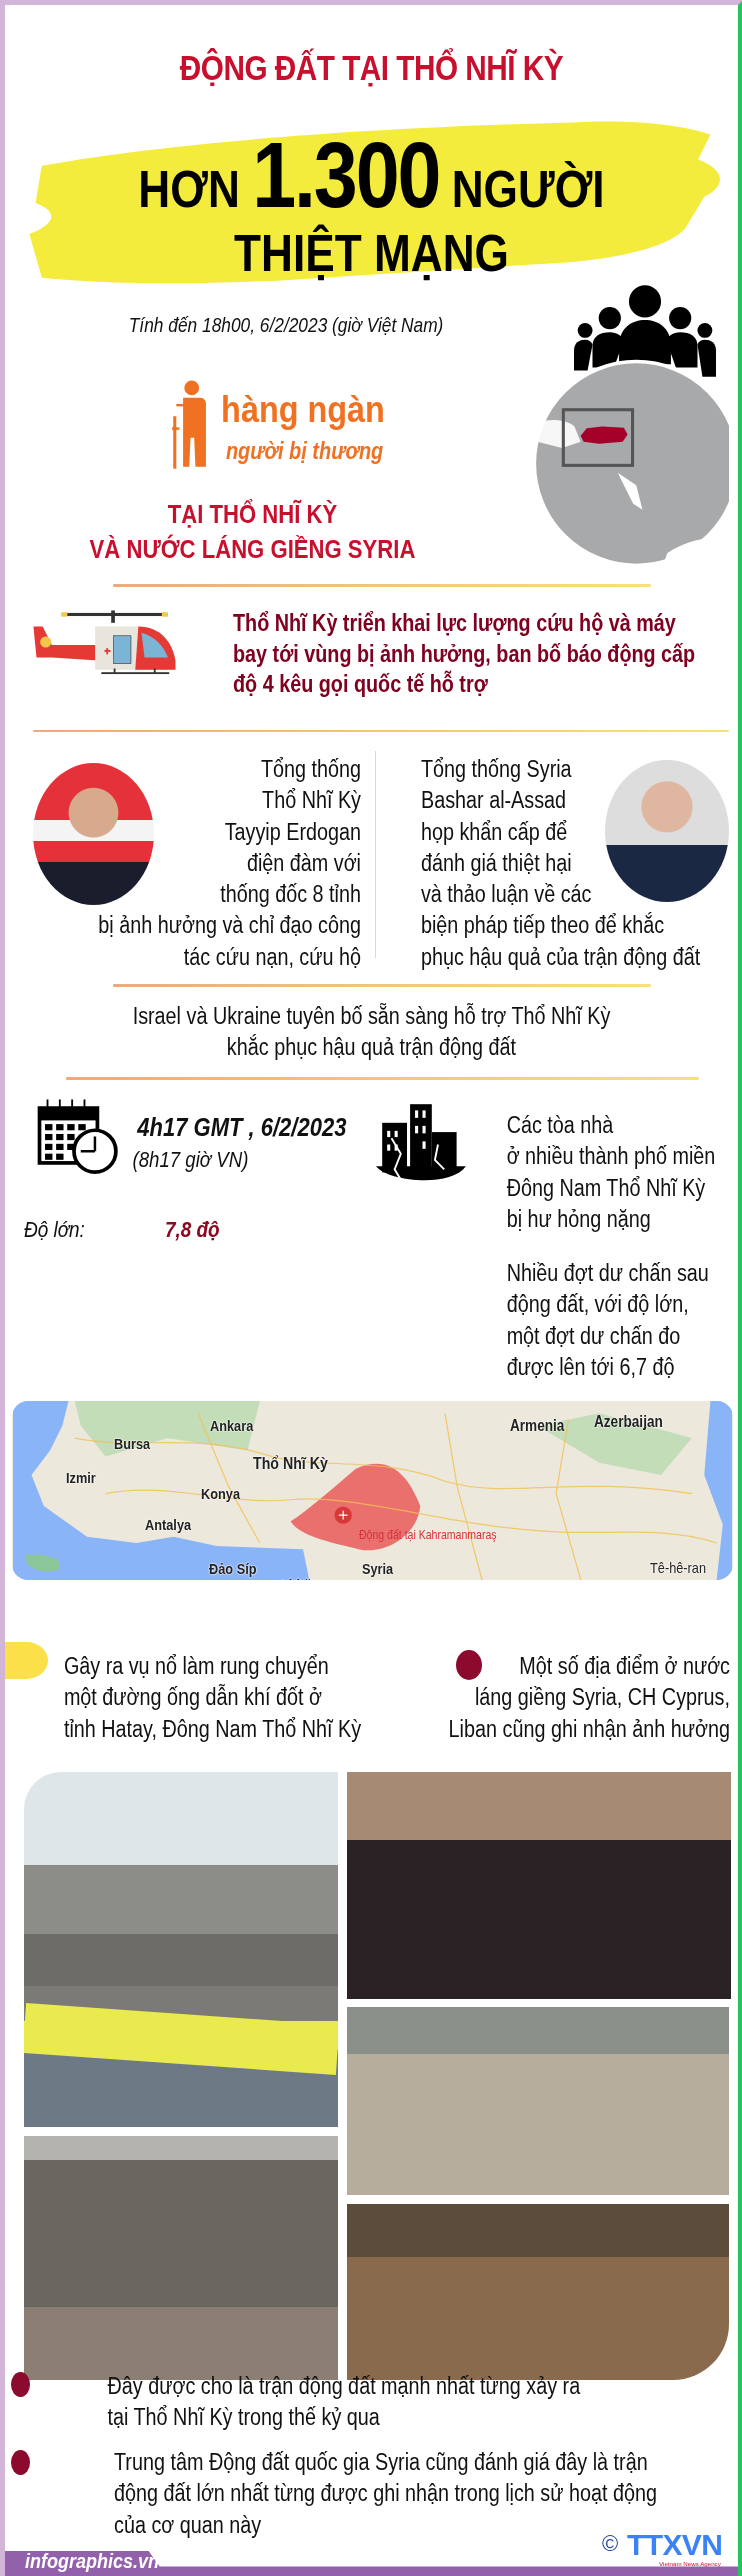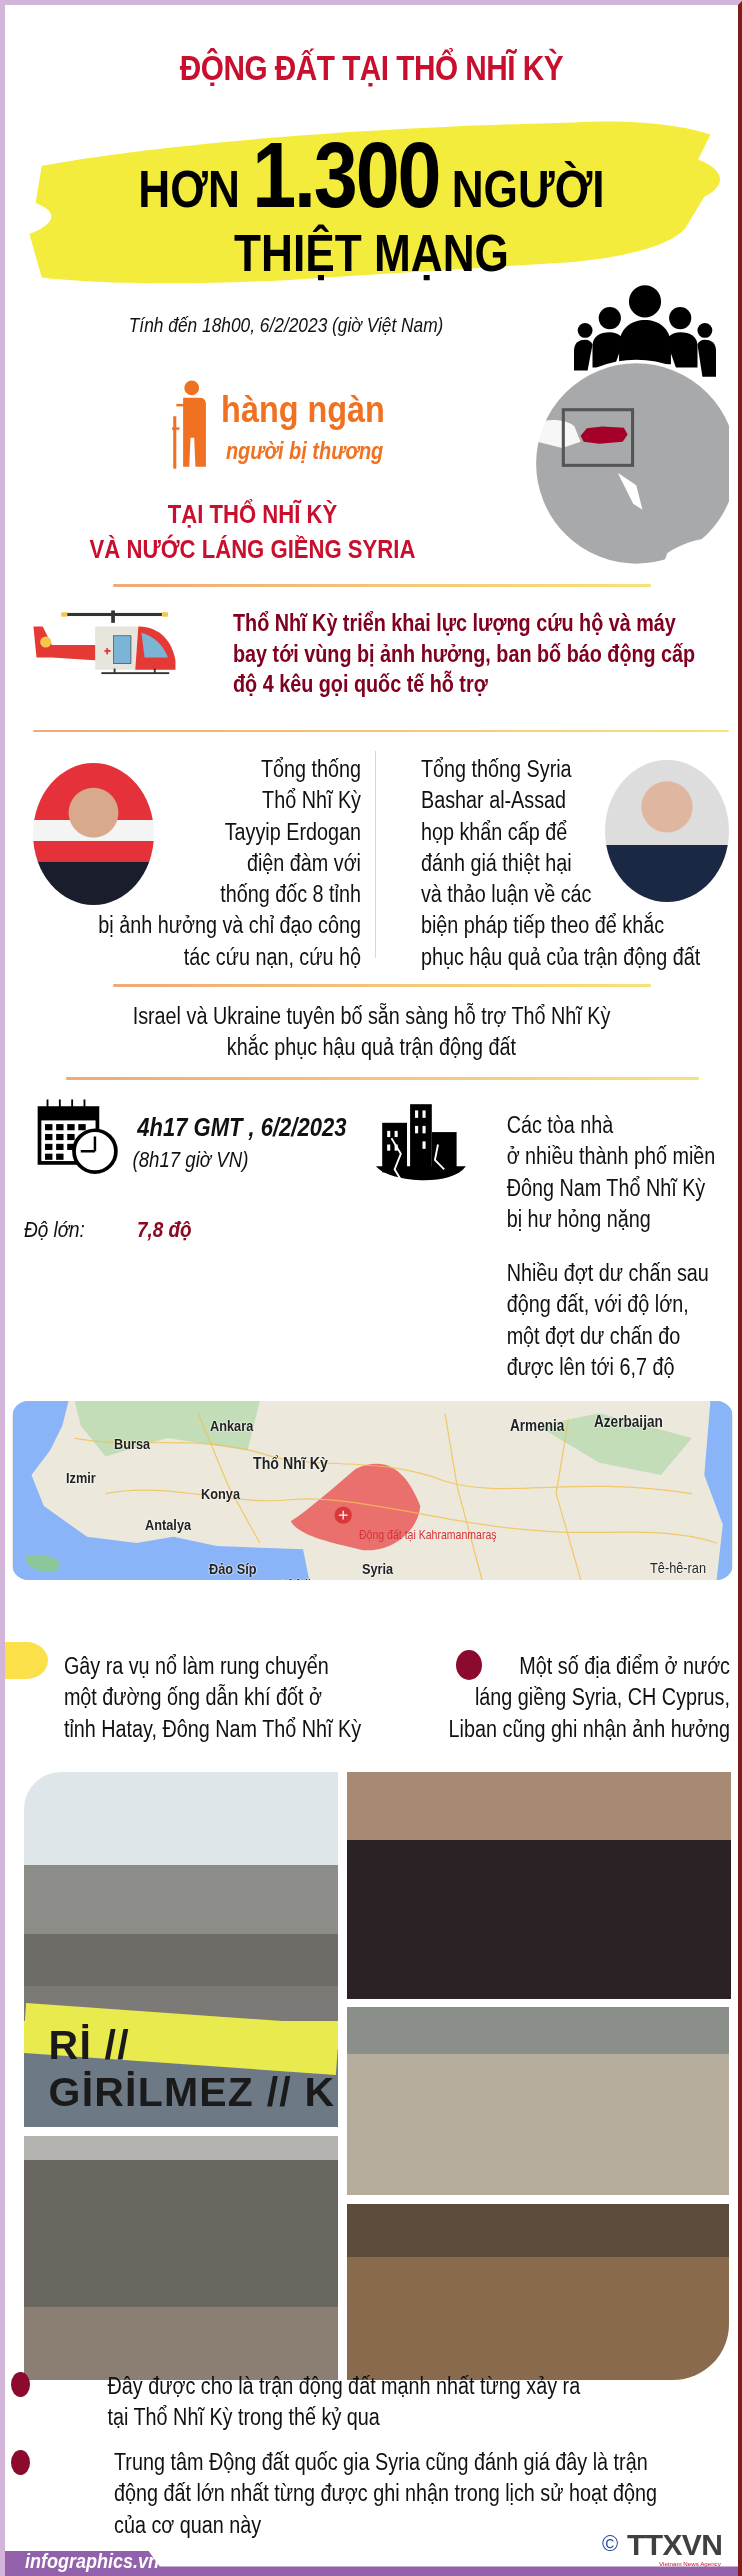--- a/index.html
+++ b/index.html
@@ -1,21 +1,21 @@
 <!DOCTYPE html>
 <html style="font-size:10px"><head>
 <meta charset="utf-8">
 <style>
   * { box-sizing: border-box; margin: 0; padding: 0; }
   html, body { width: 743px; background: #fff; }
   body { font-family: "Liberation Sans", sans-serif; color: #111; }
   .page {
     position: relative; width: 743px; height: 2576px;
     background: #fff;
-    border-left: 5px solid #d3b5da; border-right: 5px solid #7f1d1d; border-top: 5px solid #d3b5da;
+    border-left: 5px solid #d3b5da; border-right: 5px solid #22c55e; border-top: 5px solid #d3b5da;
     overflow: hidden;
   }
   .abs { position: absolute; }
 
   
   .title-top { left: 0; width: 733px; top: 43px; text-align: center; color: #c8102e; font-weight: 700; font-size: 35px; letter-spacing: -0.6px; transform: scaleX(0.85); transform-origin: center top; }
   .brush { left: 12.4px; top: 105px; width: 712px; height: 186px; }
   .headline { left: 0; width: 733px; top: 124px; text-align: center; font-weight: 700; color: #000; transform: scaleX(0.85); transform-origin: center top; line-height: 1; }
   .headline .l1 { font-size: 52px; }
   .headline .l1 .big { font-size: 93px; letter-spacing: -2.5px; }
@@ -46,21 +46,21 @@
 
   .israel { left: 0; width: 733px; top: 996px; text-align: center; font-size: 23px; line-height: 1.36; transform: scaleX(0.86); transform-origin: center top; }
 
   
   .calendar { left: 31px; top: 1092px; width: 84px; height: 77px; }
   .time-main { left: 118px; top: 1108px; font-weight: 700; font-style: italic; font-size: 25px; transform: scaleX(0.88); }
   .time-sub { left: 118px; top: 1142px; font-style: italic; font-size: 21.7px; transform: scaleX(0.86); }
   .building { left: 371px; top: 1096px; width: 93px; height: 87px; }
   .bld-text { left: 480px; top: 1105px; font-size: 23px; line-height: 1.36; transform: scaleX(0.86); width: 309px; }
   .facts { left: 18.6px; top: 1210px; }
-  .fact-row { display: flex; font-size: 22px; line-height: 1.34; }
+  .fact-row { display: flex; font-size: 22px; line-height: 1.34; gap: 28px; }
   .fact-label { font-style: italic; width: 113px; transform: scaleX(0.86); transform-origin: left top; white-space: nowrap; }
   .fact-val { color: #8b0a22; font-weight: 700; font-style: italic; width: 347px; transform: scaleX(0.86); transform-origin: left top; }
   .aftershock { left: 480px; top: 1253px; font-size: 23px; line-height: 1.36; transform: scaleX(0.86); width: 309px; }
 
   
   .map { left: 7.4px; top: 1396px; width: 721px; height: 179px; border-radius: 16px; overflow: hidden; background: #e8eee0; }
   .map-lbl { position: absolute; font-weight: 700; font-size: 15px; color: #222; transform: scaleX(0.85); transform-origin: left top; text-shadow: 0 0 1.9px #fff, 0 0 1.9px #fff; white-space: nowrap; }
   .map-quake { position: absolute; color: #d6313a; font-size: 12.4px; transform: scaleX(0.85); transform-origin: left top; white-space: nowrap; }
 
   
@@ -318,41 +318,40 @@
   <div class="abs neighbor-text">
     <div>Một số địa điểm ở nước</div>
     <div>láng giềng Syria, CH Cyprus,</div>
     <div>Liban cũng ghi nhận ảnh hưởng</div>
   </div>
 
   <div class="photo p1"></div>
   <div class="photo p2"></div>
   <div class="photo p3">
     <div style="position:absolute;left:0;top:28px;width:100%;height:50px;background:#e9ea4d;transform:rotate(4deg);"></div>
-    <div class="tape-text">Rİ // GİRİLMEZ // K</div>
   </div>
   <div class="photo p4"></div>
   <div class="photo p5"></div>
   <div class="photo p6"></div>
 
   <div class="abs dot red-dot2"></div>
   <div class="abs strongest">
     <div>Đây được cho là trận động đất mạnh nhất từng xảy ra</div>
     <div>tại Thổ Nhĩ Kỳ trong thế kỷ qua</div>
   </div>
   <div class="abs dot red-dot3"></div>
   <div class="abs syria-center">
     <div>Trung tâm Động đất quốc gia Syria cũng đánh giá đây là trận</div>
     <div>động đất lớn nhất từng được ghi nhận trong lịch sử hoạt động</div>
     <div>của cơ quan này</div>
   </div>
 
   <div class="abs ttxvn">
     <span style="position:absolute;left:0;top:1.2px;font-size:22px;color:#2a4aa0;">©</span>
-    <span style="position:absolute;left:25px;top:-2.5px;font-size:30px;font-weight:700;color:#404040;letter-spacing:-0.6px;">TTXVN</span>
+    <span style="position:absolute;left:25px;top:-2.5px;font-size:30px;font-weight:700;color:#3b82f6;letter-spacing:-0.6px;">TTXVN</span>
     <span style="position:absolute;left:57px;top:30px;font-size:6.2px;color:#c8102e;">Vietnam News Agency</span>
   </div>
 
   <svg class="abs footer" viewBox="0 0 1200 50" preserveAspectRatio="none">
     <path d="M0 0 L240 0 L258 25 L1200 25 L1200 50 L0 50 Z" fill="#9361ab"></path>
   </svg>
   <div class="footer-text">infographics.vn</div>
 </div>
 
 

